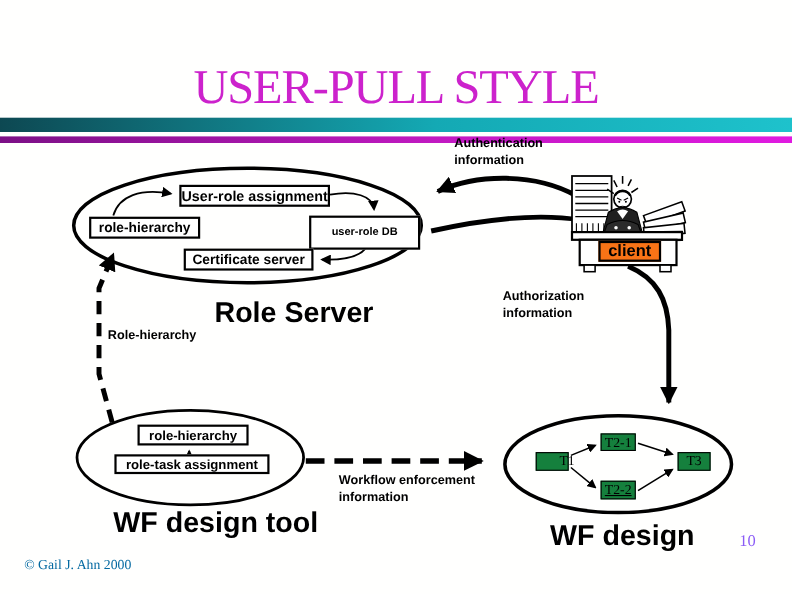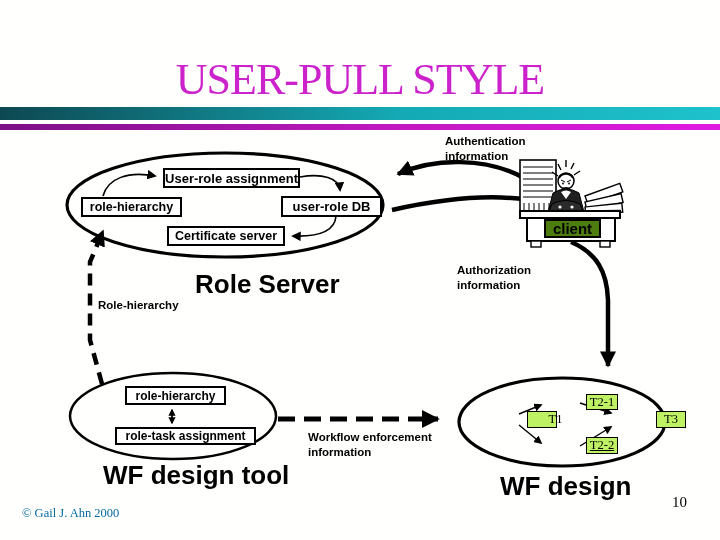--- a/index.html
+++ b/index.html
@@ -9,28 +9,28 @@
   #title{left:0;right:0;top:54px;text-align:center;
          font-family:"Liberation Serif",serif;font-size:44px;letter-spacing:-1px;
          color:#cc22cc;white-space:nowrap;}
   #bar-teal{left:0;top:107px;width:720px;height:13px;
             background:linear-gradient(90deg,#0d4852,#14a9b4 55%,#1ec2cc);}
   #bar-magenta{left:0;top:124px;width:720px;height:6px;
             background:linear-gradient(90deg,#7c1086,#c119c1 55%,#e01ae0);}
   .box{background:#fff;border:2px solid #000;display:flex;align-items:center;justify-content:center;
        font-weight:bold;font-size:12.5px;white-space:nowrap;box-sizing:border-box;}
   .box.thick{border-width:2.5px;}
-  .tbox{background:#bef264;border:1.5px solid #000;display:flex;align-items:center;justify-content:center;
-        font-family:"Liberation Serif",serif;font-size:12.5px;white-space:nowrap;box-sizing:border-box;margin-left:40px;}
+  .tbox{background:#15803d;border:1.5px solid #000;display:flex;align-items:center;justify-content:center;
+        font-family:"Liberation Serif",serif;font-size:12.5px;white-space:nowrap;box-sizing:border-box;}
   .cap{font-weight:bold;font-size:26px;color:#000;text-align:left;white-space:nowrap;}
   .lbl{font-weight:bold;font-size:11.5px;line-height:14.5px;color:#000;white-space:pre-line;}
-  #client-label{background:#4d7c0f;border:2px solid #000;display:flex;align-items:center;justify-content:center;
+  #client-label{background:#f97316;border:2px solid #000;display:flex;align-items:center;justify-content:center;
         font-weight:bold;font-size:15px;box-sizing:border-box;}
   #footer{left:22px;top:506px;font-family:"Liberation Serif",serif;font-size:12.5px;color:#0369a1;}
-  #page-number{left:672px;top:494px;font-family:"Liberation Serif",serif;font-size:15px;color:#000000;}
+  #page-number{left:672px;top:484px;font-family:"Liberation Serif",serif;font-size:15px;color:#8b5cf6;}
   svg{position:absolute;left:0;top:0;}
 </style>
 </head>
 <body>
 
 <div id="slide">
 
   <svg width="720" height="540" viewBox="0 0 720 540">
     <defs>
       <marker id="ah" viewBox="0 0 10 10" refX="9" refY="5" markerWidth="3.6" markerHeight="3.6" orient="auto-start-reverse">
@@ -107,36 +107,36 @@
       </g>
     </g>
   </svg>
 
   <div id="title" class="abs">USER-PULL STYLE</div>
   <div id="bar-teal" class="abs"></div>
   <div id="bar-magenta" class="abs"></div>
 
   <div class="abs box thick" style="left:163px;top:168px;width:137px;height:20px;font-size:13px;">User-role assignment</div>
   <div class="abs box" style="left:81px;top:197px;width:101px;height:20px;">role-hierarchy</div>
-  <div class="abs box" style="left:281px;top:196px;width:101px;height:21px;font-size:13px;">user-role DB</div>
+  <div class="abs box" style="left:281px;top:196px;width:101px;height:31px;font-size:10px;">user-role DB</div>
   <div class="abs box thick" style="left:167px;top:226px;width:118px;height:20px;">Certificate server</div>
   <div class="abs cap" style="left:195px;top:269px;width:176px;">Role Server</div>
 
-  <div class="abs lbl" style="left:413px;top:134px;margin-left:32px;">Authentication
+  <div class="abs lbl" style="left:413px;top:124px;">Authentication
 information</div>
   <div class="abs lbl" style="left:457px;top:263px;">Authorization
 information</div>
   <div class="abs lbl" style="left:98px;top:298px;">Role-hierarchy</div>
   <div class="abs lbl" style="left:308px;top:430px;">Workflow enforcement
 information</div>
 
   <div id="client-label" class="abs" style="left:544px;top:219px;width:57px;height:19px;">client</div>
 
   <div class="abs box" style="left:125px;top:386px;width:101px;height:19px;font-size:12px;">role-hierarchy</div>
-  <div class="abs box" style="left:104px;top:427px;width:141px;height:18px;font-size:12px;margin-left:11px;">role-task assignment</div>
+  <div class="abs box" style="left:104px;top:413px;width:141px;height:18px;font-size:12px;">role-task assignment</div>
   <div class="abs cap" style="left:103px;top:460px;width:180px;">WF design tool</div>
 
   <div class="abs tbox" style="left:487px;top:411px;width:30px;height:17px;padding-left:27px;">T1</div>
   <div class="abs tbox" style="left:546px;top:394px;width:32px;height:16px;">T2-1</div>
   <div class="abs tbox" style="left:546px;top:437px;width:32px;height:17px;text-decoration:underline;">T2-2</div>
   <div class="abs tbox" style="left:616px;top:411px;width:30px;height:17px;">T3</div>
   <div class="abs cap" style="left:500px;top:471px;width:180px;">WF design</div>
 
   <div id="footer" class="abs">© Gail J. Ahn 2000</div>
   <div id="page-number" class="abs">10</div>

